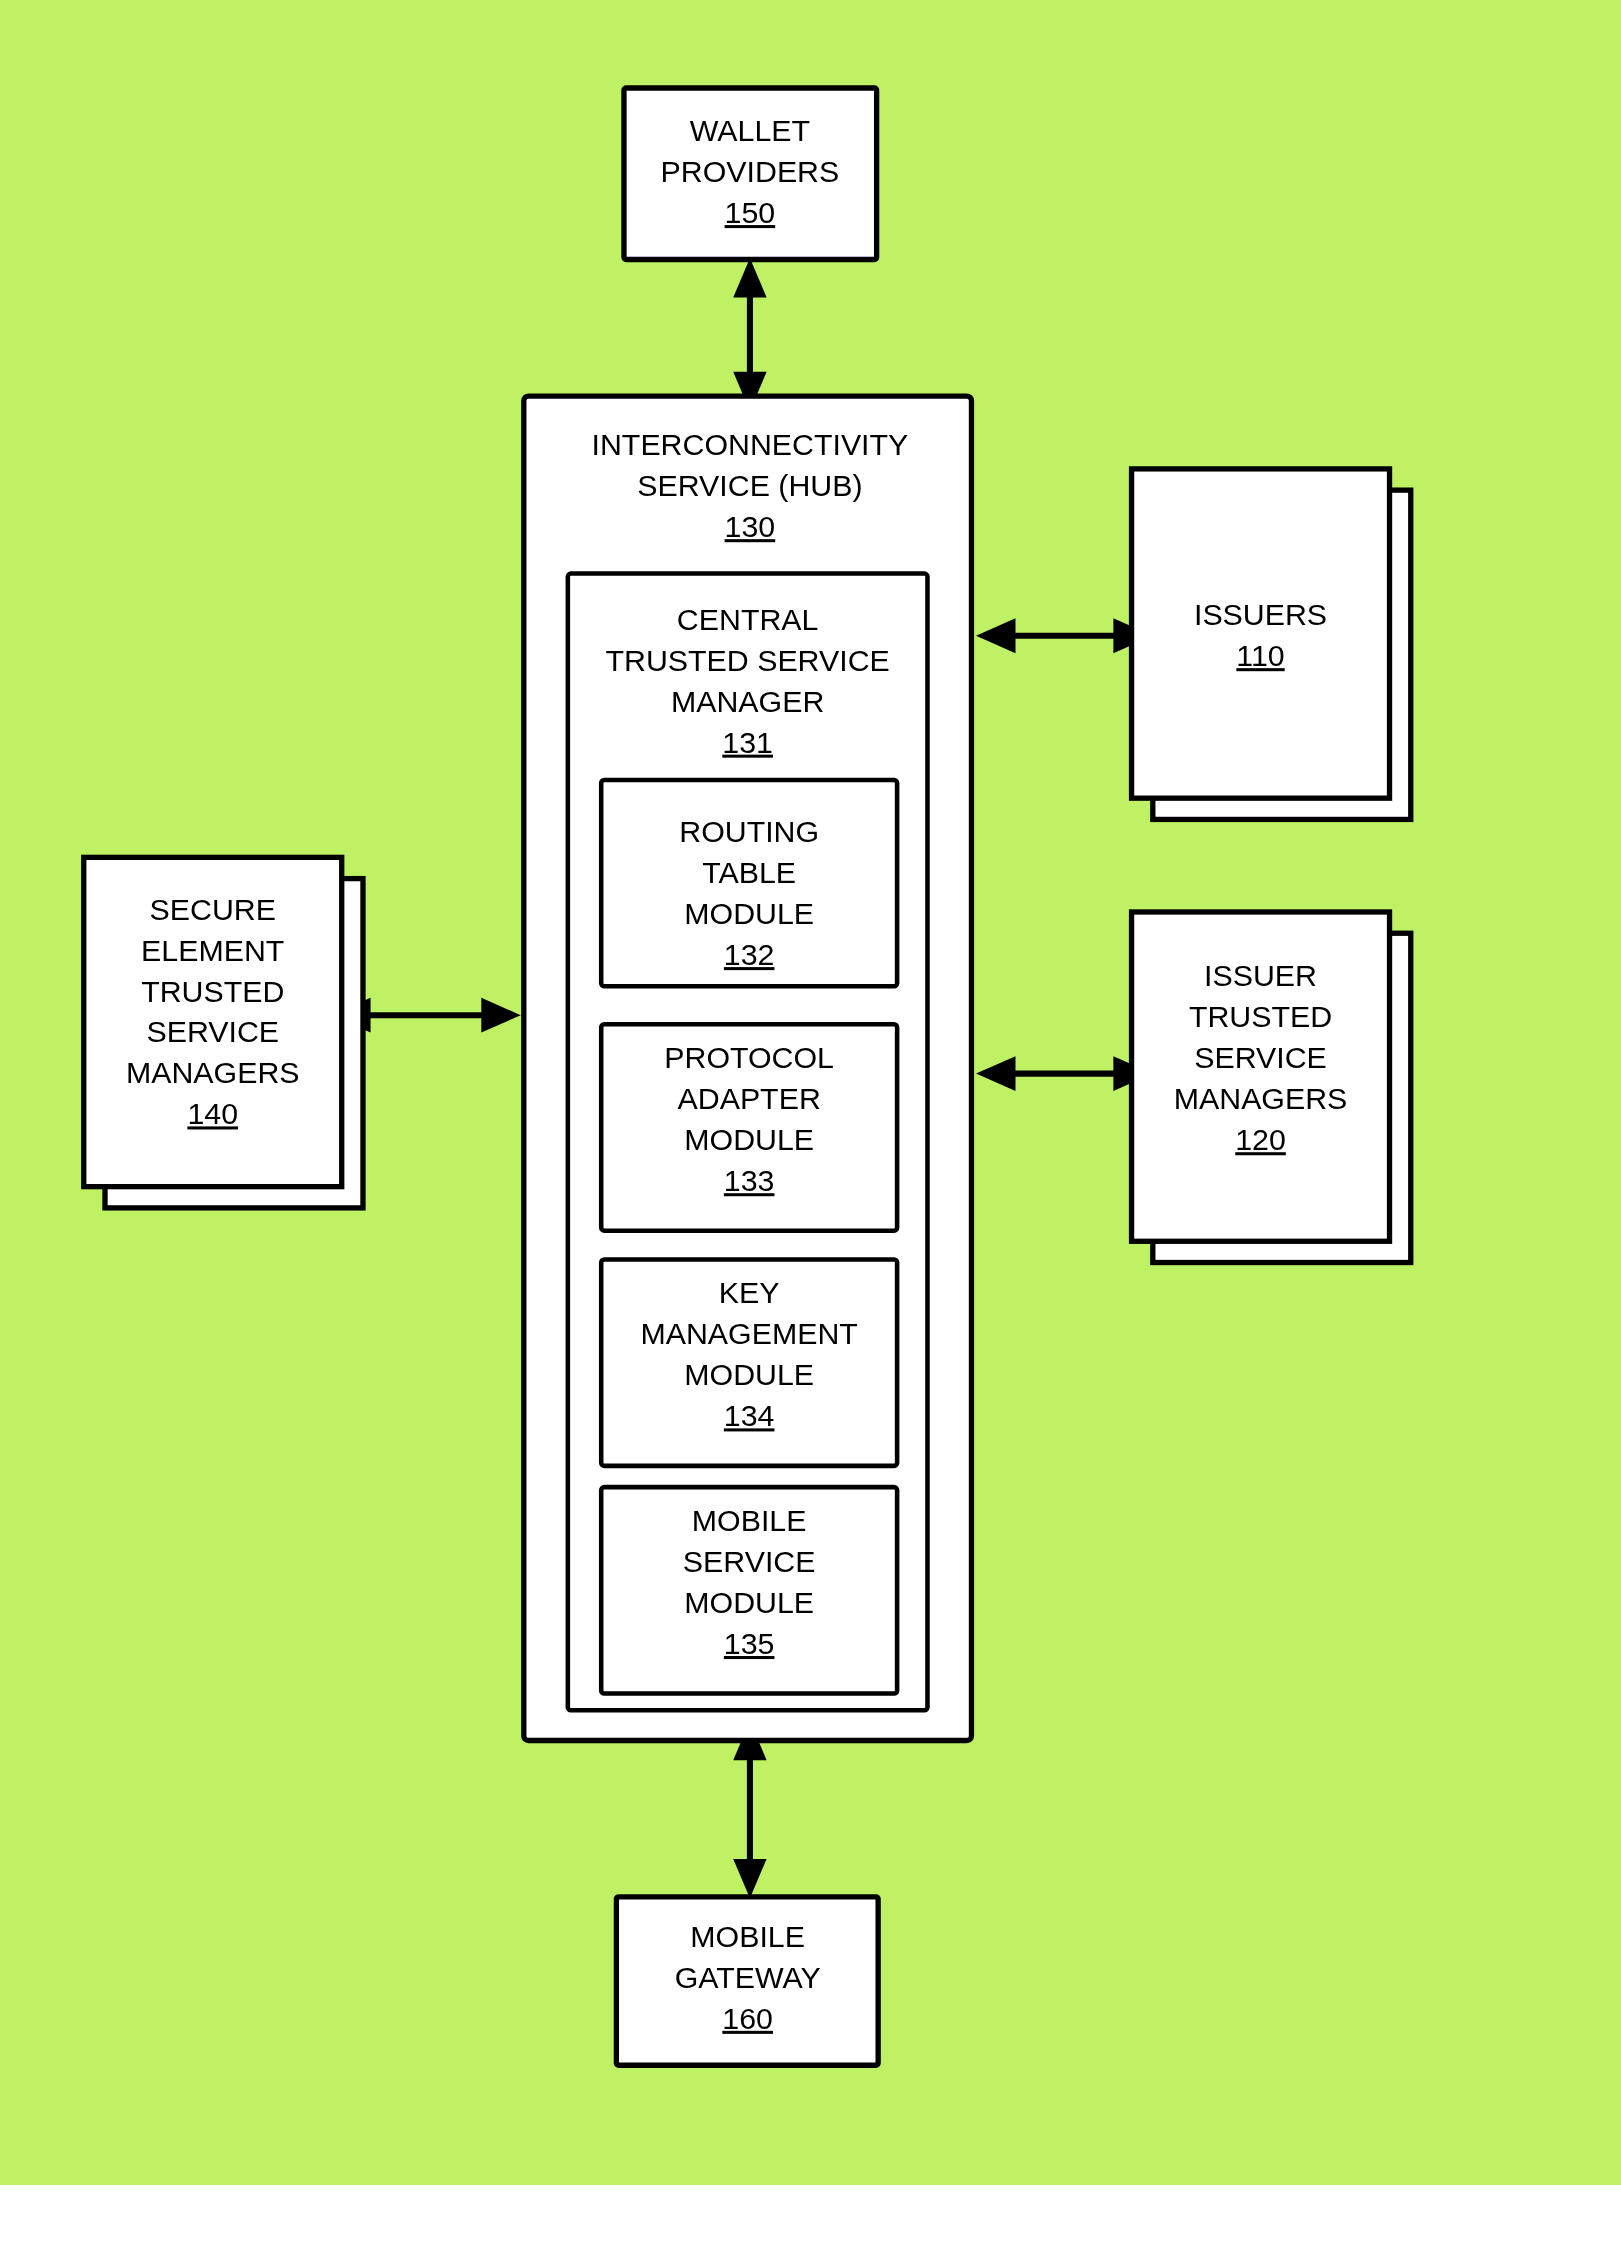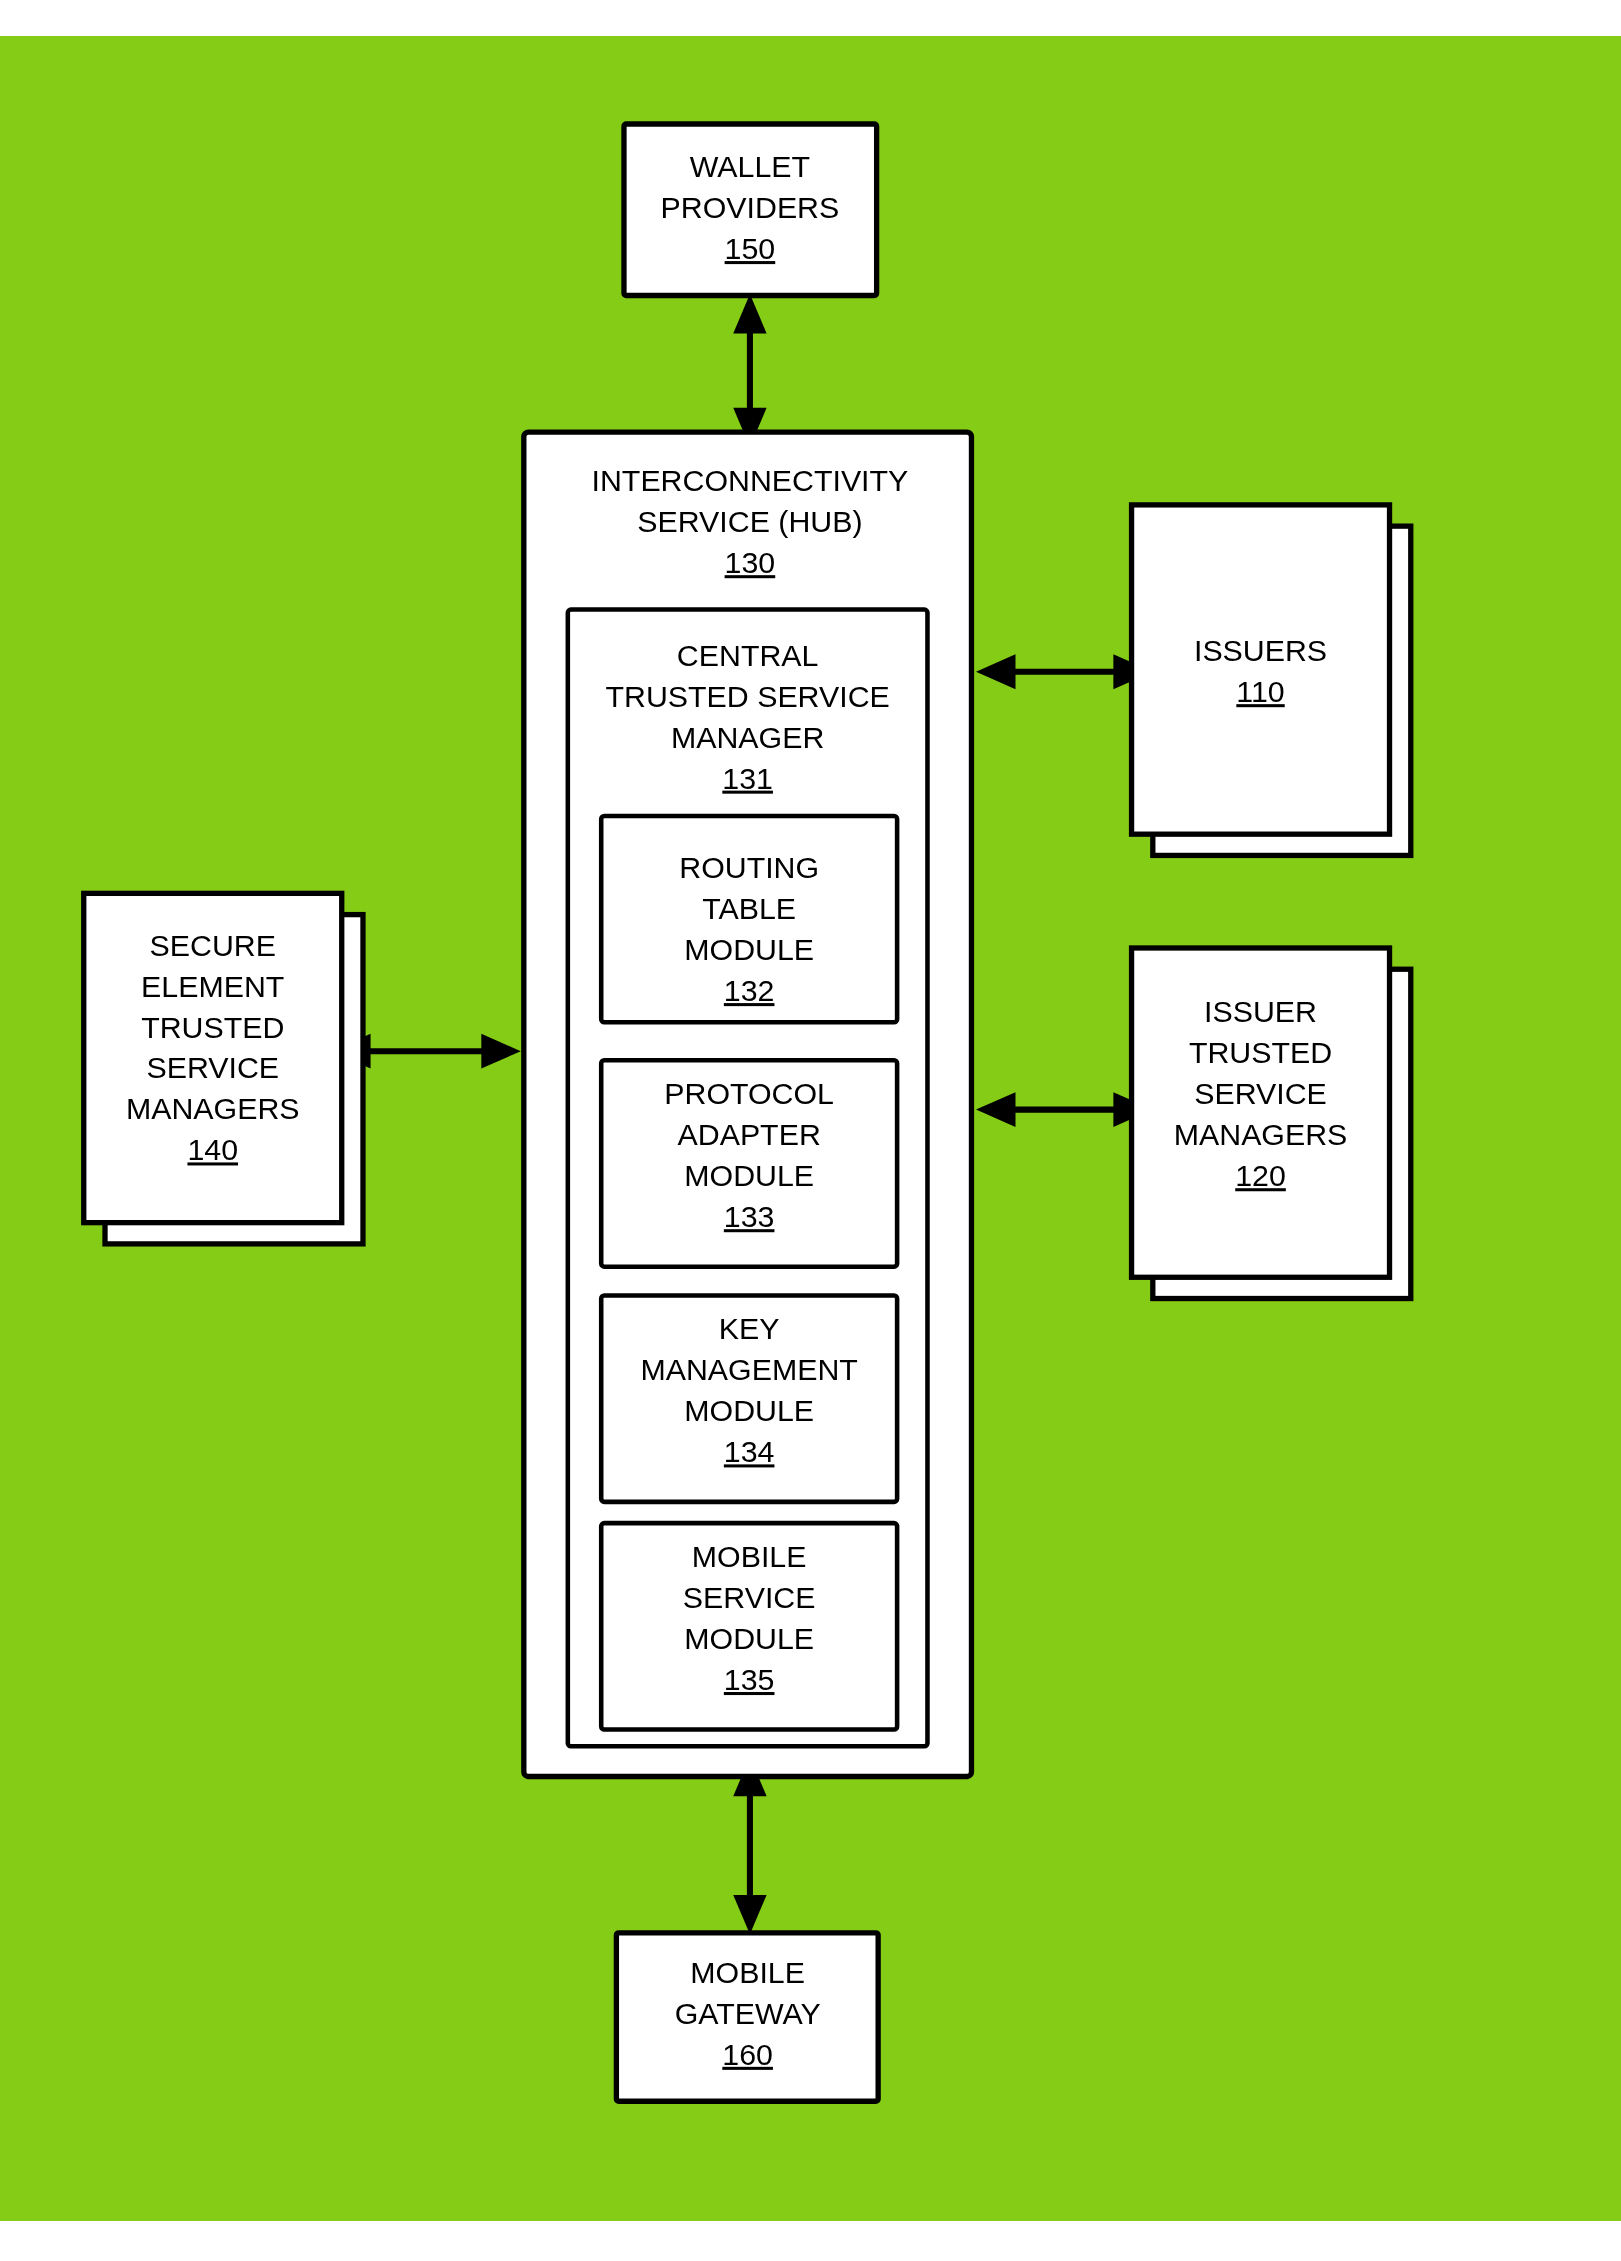--- a/index.html
+++ b/index.html
@@ -10,22 +10,21 @@
   body {
     width: 1622px;
     height: 2261px;
     font-family: "Liberation Sans", sans-serif;
     overflow: hidden;
   }
   #diagram-root {
     position: relative;
     width: 1622px;
     height: 2185px;
-    background: #84cc16;
-    margin-top: 36px;
+    background: #bef264;
   }
   svg#figure {
     display: block;
     width: 1622px;
     height: 2261px;
   }
   .box-fill {
     fill: #ffffff;
     stroke: #000000;
     stroke-width: 7;

